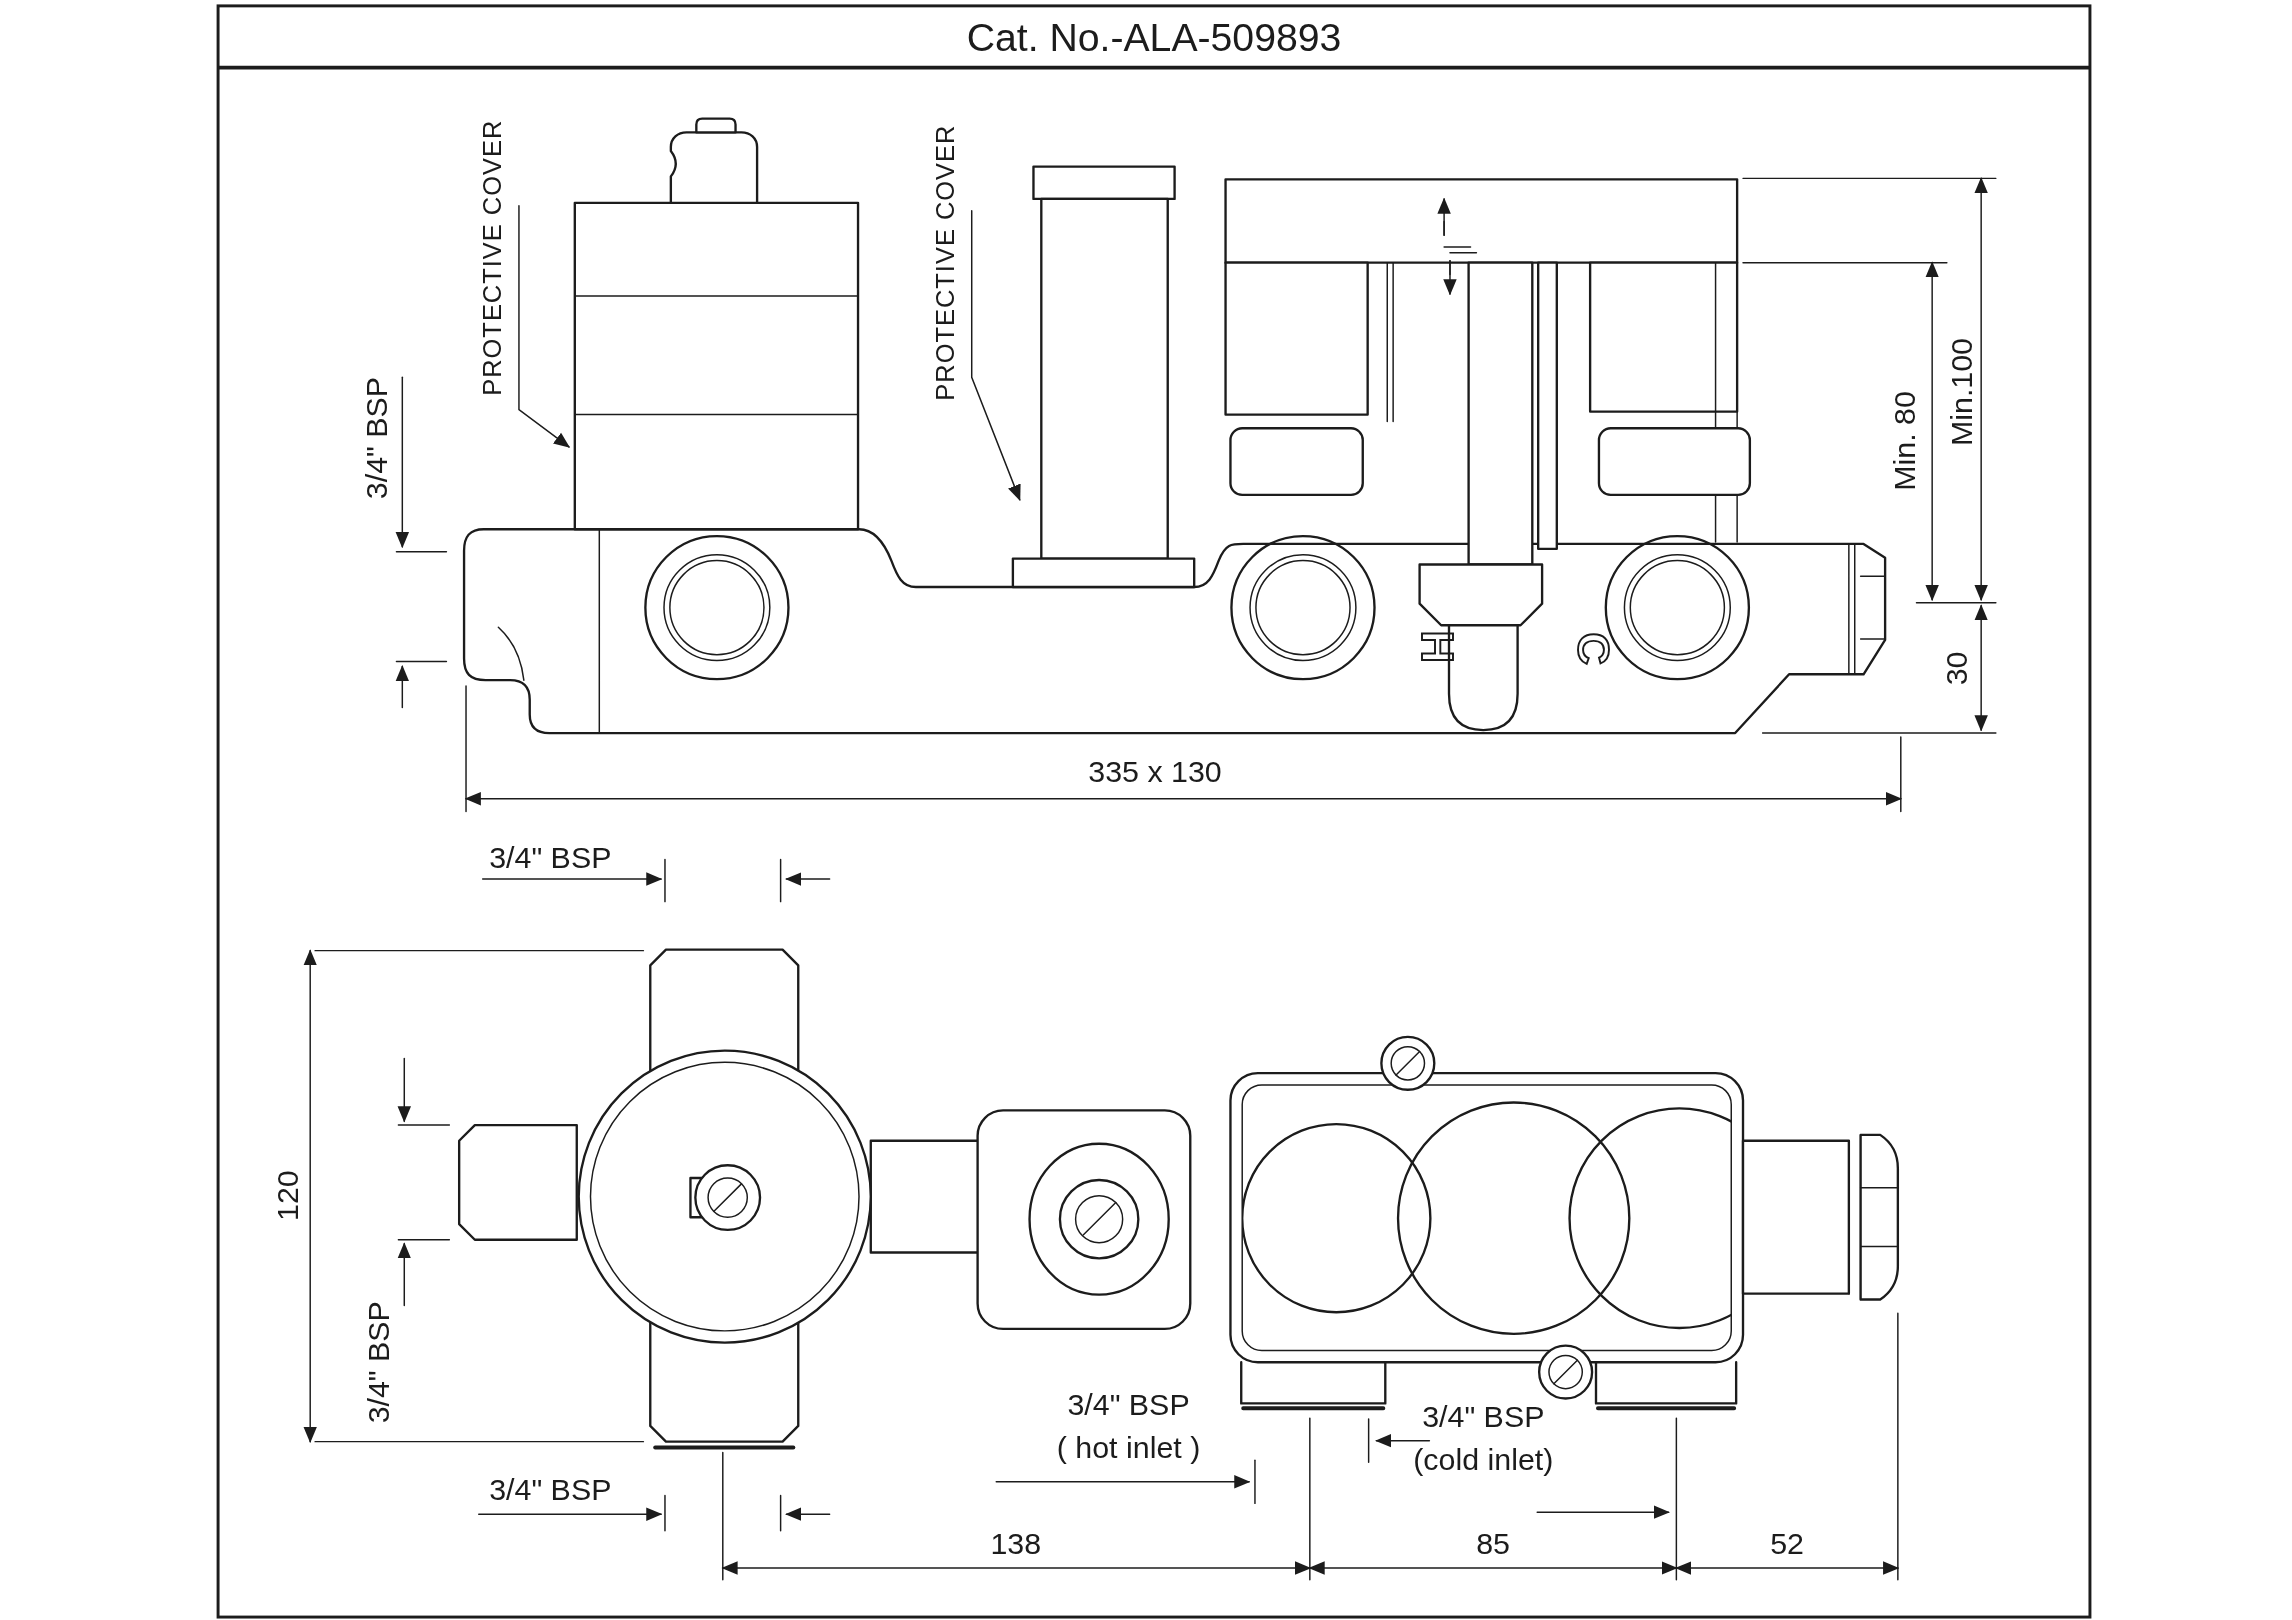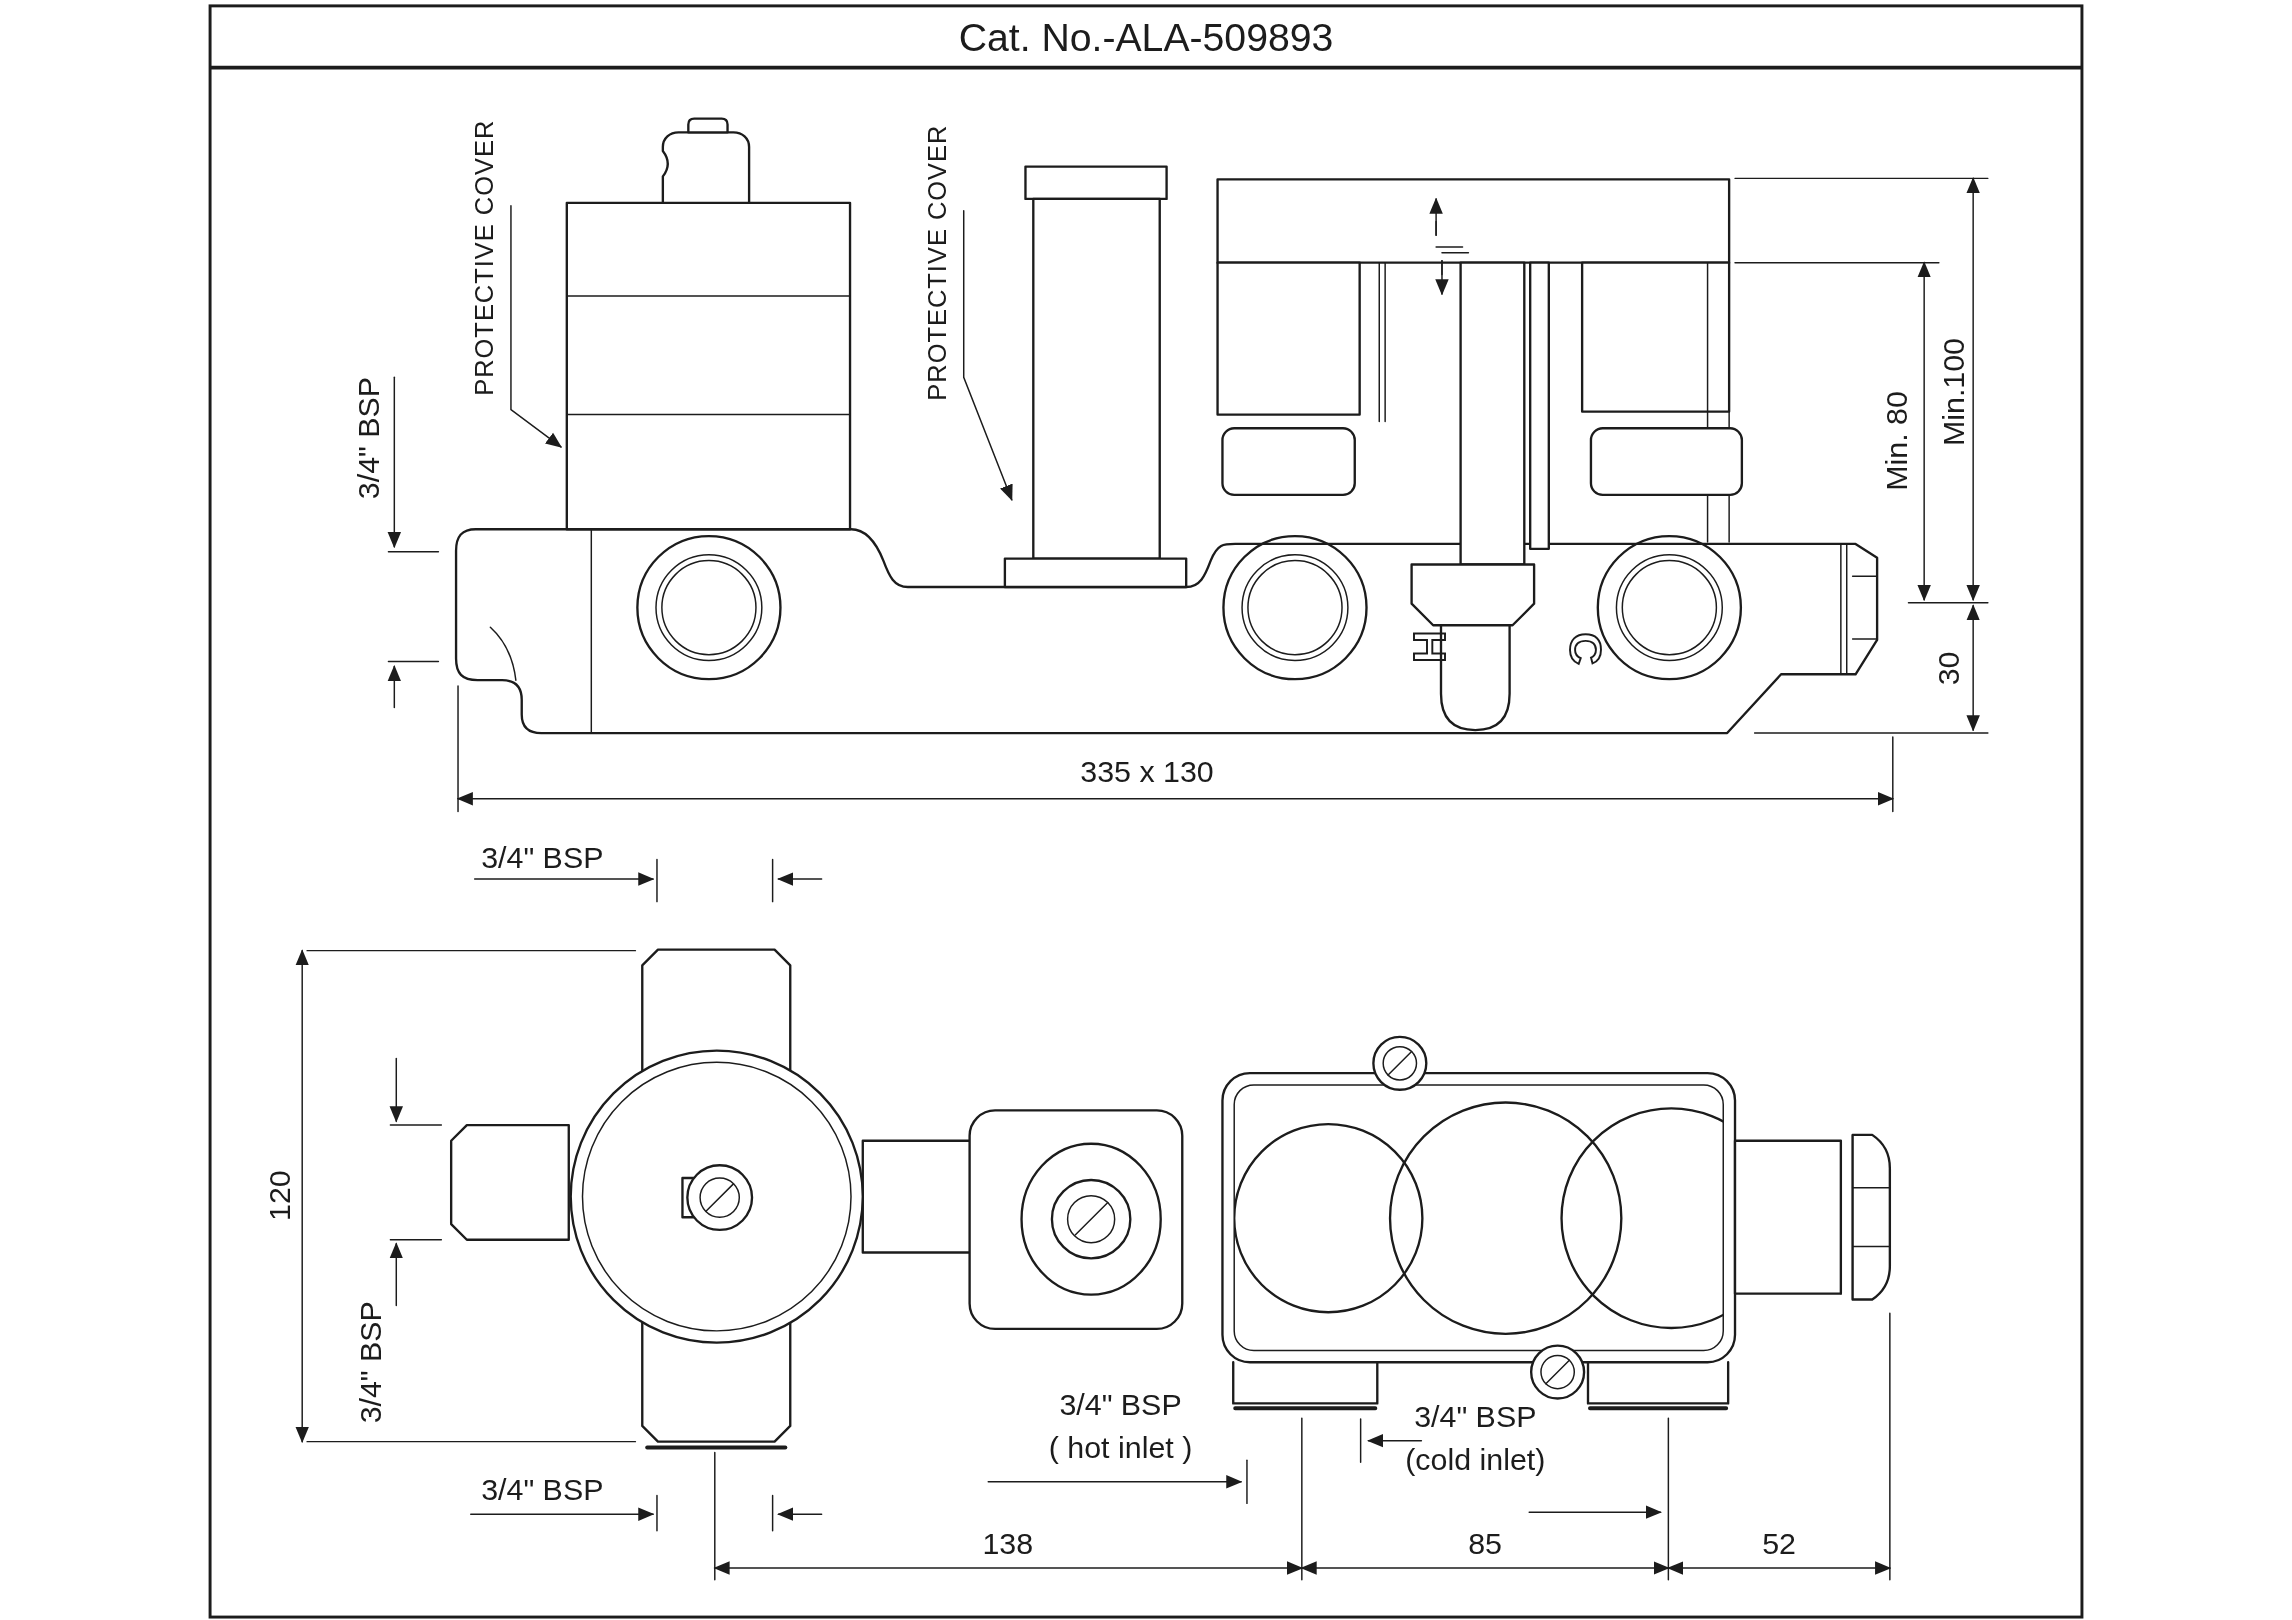--- a/index.html
+++ b/index.html
@@ -1,16 +1,16 @@
 <!DOCTYPE html>
 <html><head>
 <meta charset="utf-8">
 <style>
   html,body{margin:0;padding:0;background:#fff;}
-  .page{position:relative;width:2182px;height:1620px;background:#fff;font-family:"Liberation Sans",sans-serif;}
+  .page{position:relative;width:2182px;height:1620px;background:#fff;font-family:"Liberation Sans",sans-serif;padding-left:8px;}
   svg{display:block;width:2293px;height:1620px;}
   .geo{fill:none;stroke:#1c1c1c;stroke-width:2.4;stroke-linejoin:round;stroke-linecap:round;}
   .geow{fill:#ffffff;stroke:#1c1c1c;stroke-width:2.4;stroke-linejoin:round;}
   .bold{stroke-width:4;}
   .thin{fill:none;stroke:#1c1c1c;stroke-width:1.5;stroke-linecap:round;}
   .dimtxt{fill:#1c1c1c;font-size:31px;font-family:"Liberation Sans",sans-serif;}
   .lbltxt{fill:#1c1c1c;font-size:26px;letter-spacing:1px;font-family:"Liberation Sans",sans-serif;}
   .ttl{fill:#1c1c1c;font-size:40px;font-family:"Liberation Sans",sans-serif;}
   .hc{fill:none;stroke:#1c1c1c;stroke-width:2;font-size:46px;font-weight:bold;font-family:"Liberation Sans",sans-serif;}
   .mid{text-anchor:middle;}

